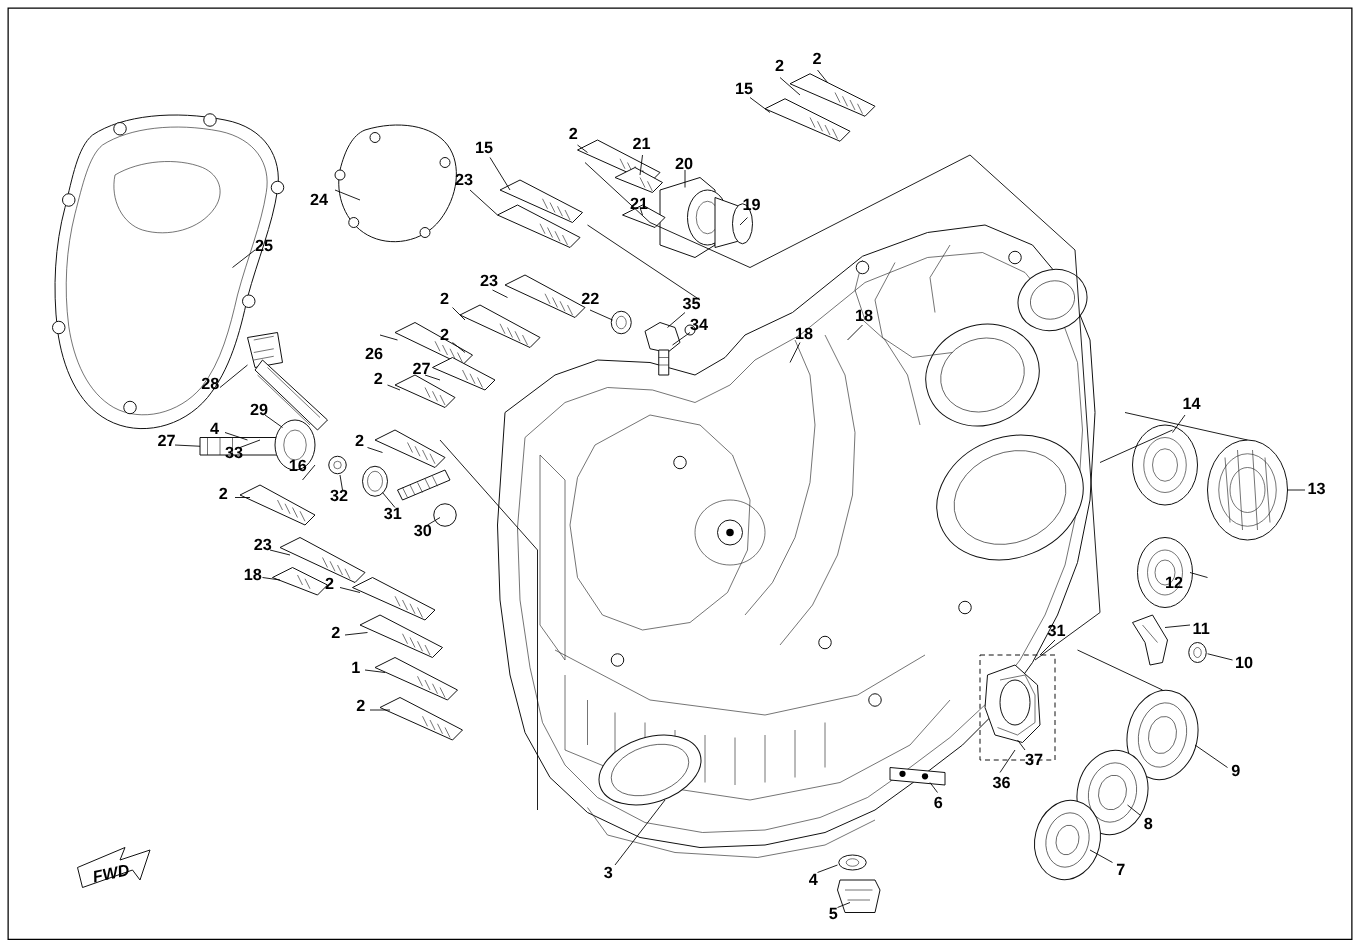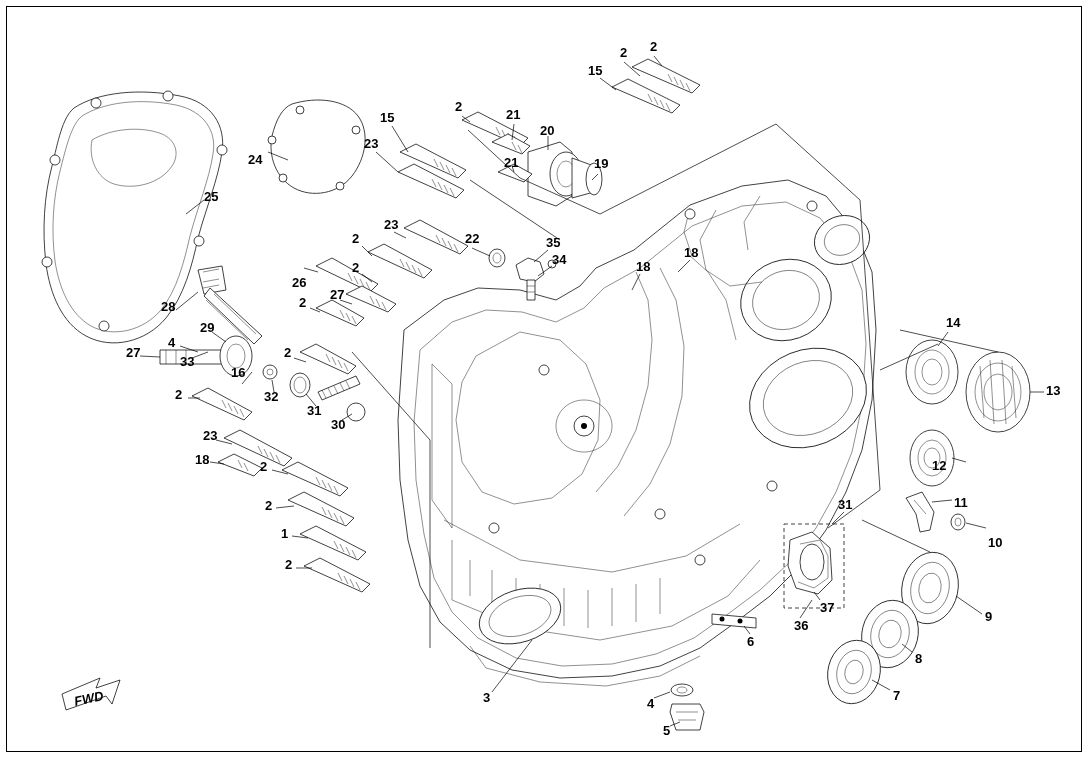--- a/index.html
+++ b/index.html
@@ -408,21 +408,21 @@
   <div class="callout" style="left:203px; top:429px;">23</div>
   <div class="callout" style="left:195px; top:453px;">18</div>
   <div class="callout" style="left:260px; top:460px;">2</div>
   <div class="callout" style="left:265px; top:499px;">2</div>
   <div class="callout" style="left:281px; top:527px;">1</div>
   <div class="callout" style="left:285px; top:558px;">2</div>
   <div class="callout" style="left:946px; top:316px;">14</div>
   <div class="callout" style="left:1046px; top:384px;">13</div>
   <div class="callout" style="left:932px; top:459px;">12</div>
   <div class="callout" style="left:954px; top:496px;">11</div>
-  <div class="callout" style="left:988px; top:536px;">10</div>
+  <div class="callout" style="left:988px; top:523px;">10</div>
   <div class="callout" style="left:838px; top:498px;">31</div>
   <div class="callout" style="left:820px; top:601px;">37</div>
   <div class="callout" style="left:794px; top:619px;">36</div>
   <div class="callout" style="left:985px; top:610px;">9</div>
   <div class="callout" style="left:915px; top:652px;">8</div>
   <div class="callout" style="left:893px; top:689px;">7</div>
   <div class="callout" style="left:747px; top:635px;">6</div>
   <div class="callout" style="left:483px; top:691px;">3</div>
   <div class="callout" style="left:647px; top:697px;">4</div>
   <div class="callout" style="left:663px; top:724px;">5</div>

